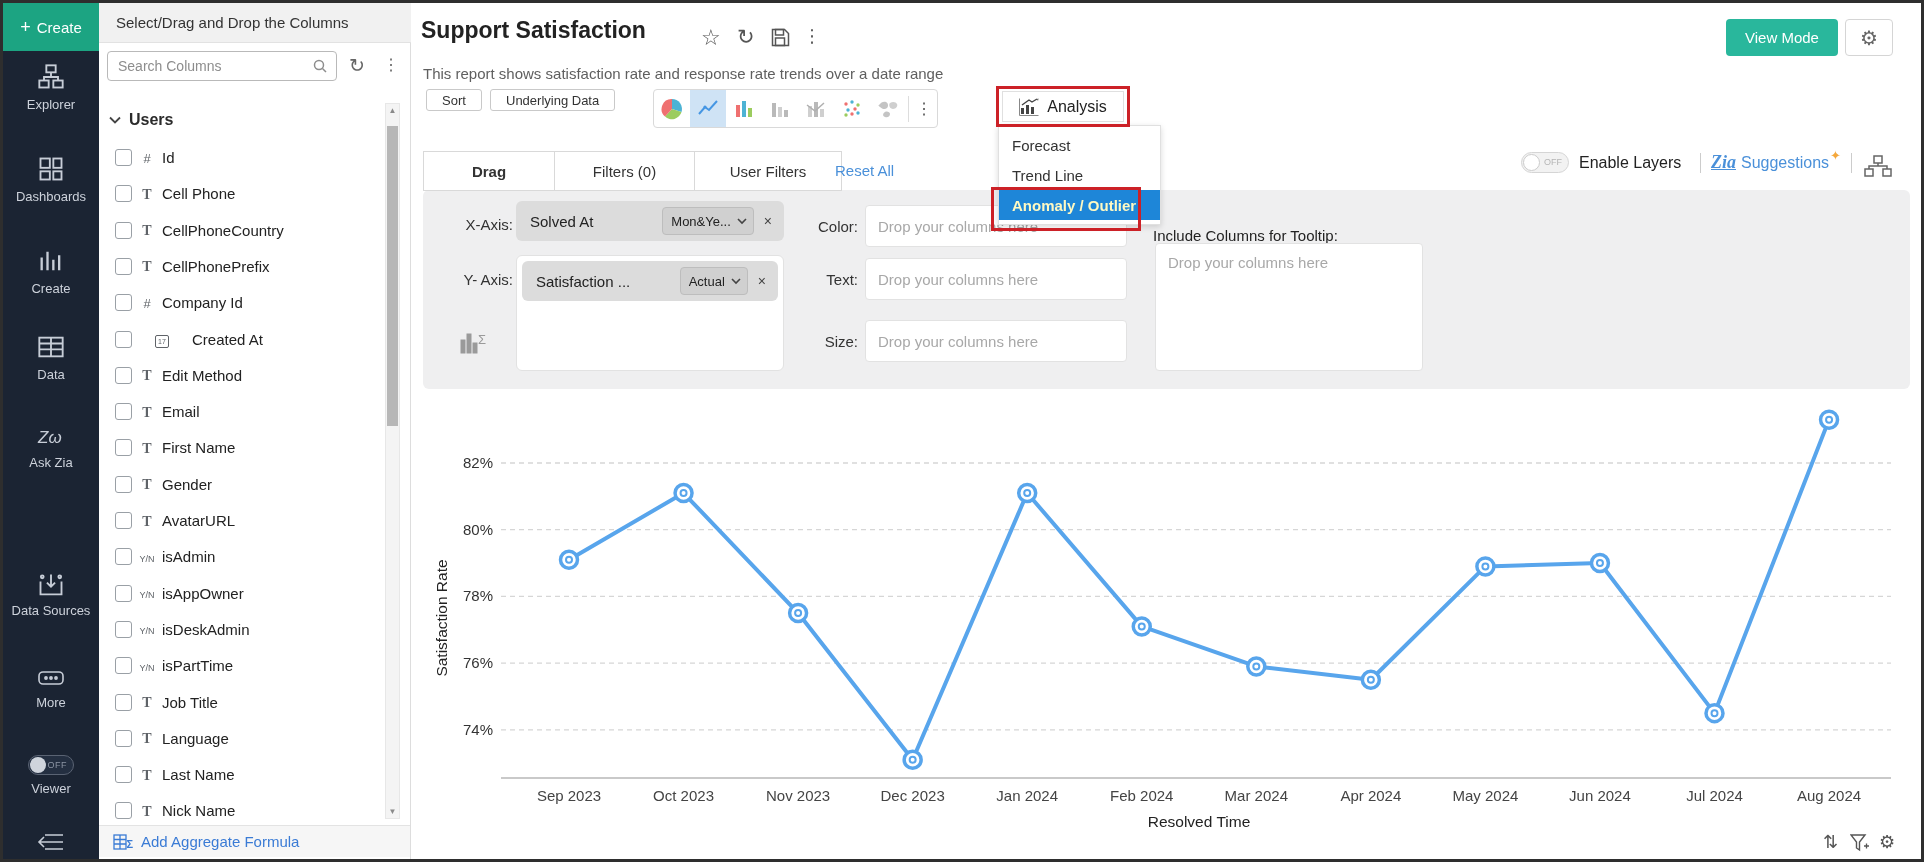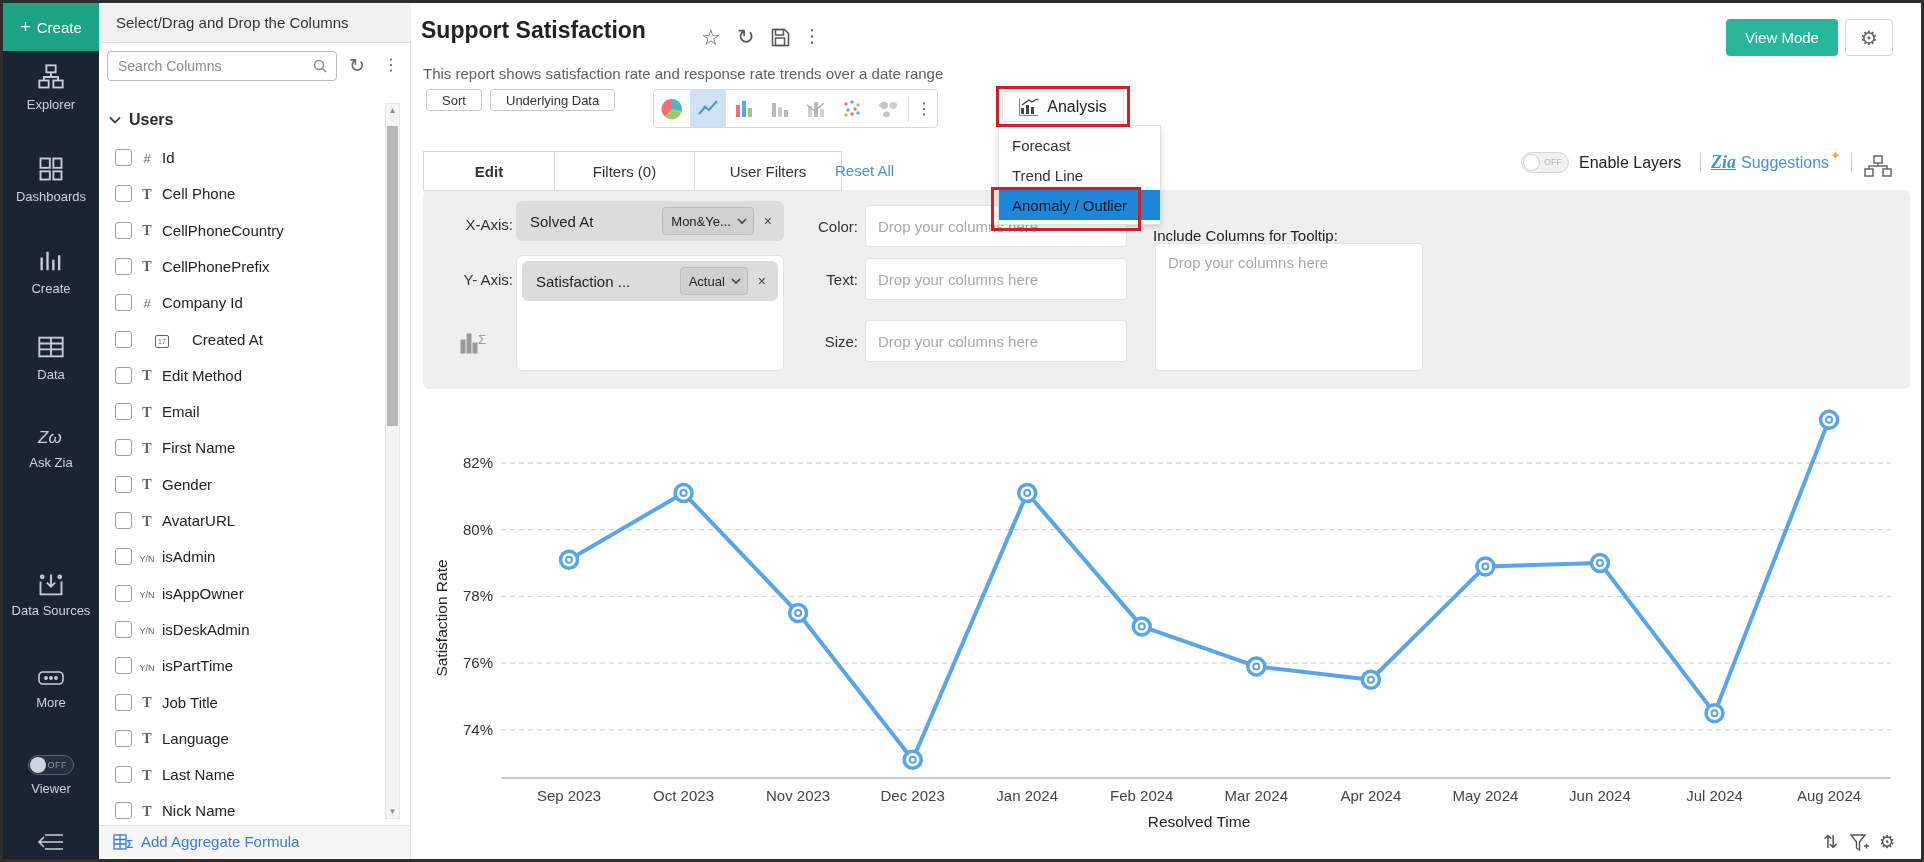--- a/index.html
+++ b/index.html
@@ -63,21 +63,21 @@
     background:#fff;display:flex;align-items:center;}
   .ctcell{width:36px;height:37px;display:flex;align-items:center;justify-content:center;cursor:pointer;}
   .ctcell.sel{background:#cfe3f5;}
   .ctdivider{width:1px;height:26px;background:#ddd;margin:0 2px;}
   #analysis-btn{position:absolute;left:999px;top:88px;width:122px;height:31px;background:#fff;border:1px solid #e0e0e0;
     display:flex;align-items:center;justify-content:center;gap:8px;font-size:16px;color:#222;cursor:pointer;}
   .redbox{position:absolute;border:3px solid #cc2127;pointer-events:none;z-index:60;}
   #analysis-menu{position:absolute;left:995px;top:122px;width:163px;background:#fff;border:1px solid #e0e0e0;
     box-shadow:0 2px 6px rgba(0,0,0,.15);z-index:50;padding:4px 0;}
   .menu-item{height:30px;display:flex;align-items:center;padding-left:13px;font-size:15px;color:#333;cursor:pointer;}
-  .menu-item.hl{background:#1e86d8;color:#0f172a;font-weight:normal;}
+  .menu-item.hl{background:#1e86d8;color:#fef9c3;font-weight:bold;}
 
   
   .tab{position:absolute;top:148px;height:40px;background:#fff;border:1px solid #d9d9d9;display:flex;
     align-items:center;justify-content:center;font-size:15px;color:#333;cursor:pointer;z-index:2;}
   #tab-graph{font-weight:bold;}
   #reset-all{position:absolute;left:832px;top:159px;font-size:15px;color:#4a90d9;cursor:pointer;z-index:2;}
   #cfgpanel{position:absolute;left:420px;top:187px;width:1487px;height:199px;background:#efeff0;border-radius:6px;z-index:1;}
   .cfg-label{position:absolute;font-size:15px;color:#333;text-align:right;}
   .chip{position:absolute;background:#dcdcdc;border-radius:6px;display:flex;align-items:center;cursor:grab;}
   .chip .cname{font-size:15px;color:#222;margin-left:14px;flex:1;white-space:nowrap;overflow:hidden;}
@@ -426,21 +426,21 @@
   </div>
   <div class="redbox" style="left:993px;top:83px;width:134px;height:41px;"></div>
 
   <div id="analysis-menu">
     <div class="menu-item">Forecast</div>
     <div class="menu-item">Trend Line</div>
     <div class="menu-item hl">Anomaly / Outlier</div>
   </div>
   <div class="redbox" style="left:988px;top:184px;width:150px;height:44px;"></div>
 
-  <div class="tab" id="tab-graph" style="left:420px;width:132px;">Edit</div>
+  <div class="tab" id="tab-graph" style="left:420px;width:132px;">Drag</div>
   <div class="tab" style="left:551px;width:141px;">Filters (0)</div>
   <div class="tab" style="left:691px;width:148px;">User Filters</div>
   <div id="reset-all">Reset All</div>
 
   <div id="layers-toggle">
     <div class="knob"></div>
     <div class="offtxt">OFF</div>
   </div>
   <div id="layers-label">Enable Layers</div>
   <div class="vdiv" style="left:1697px;"></div>

